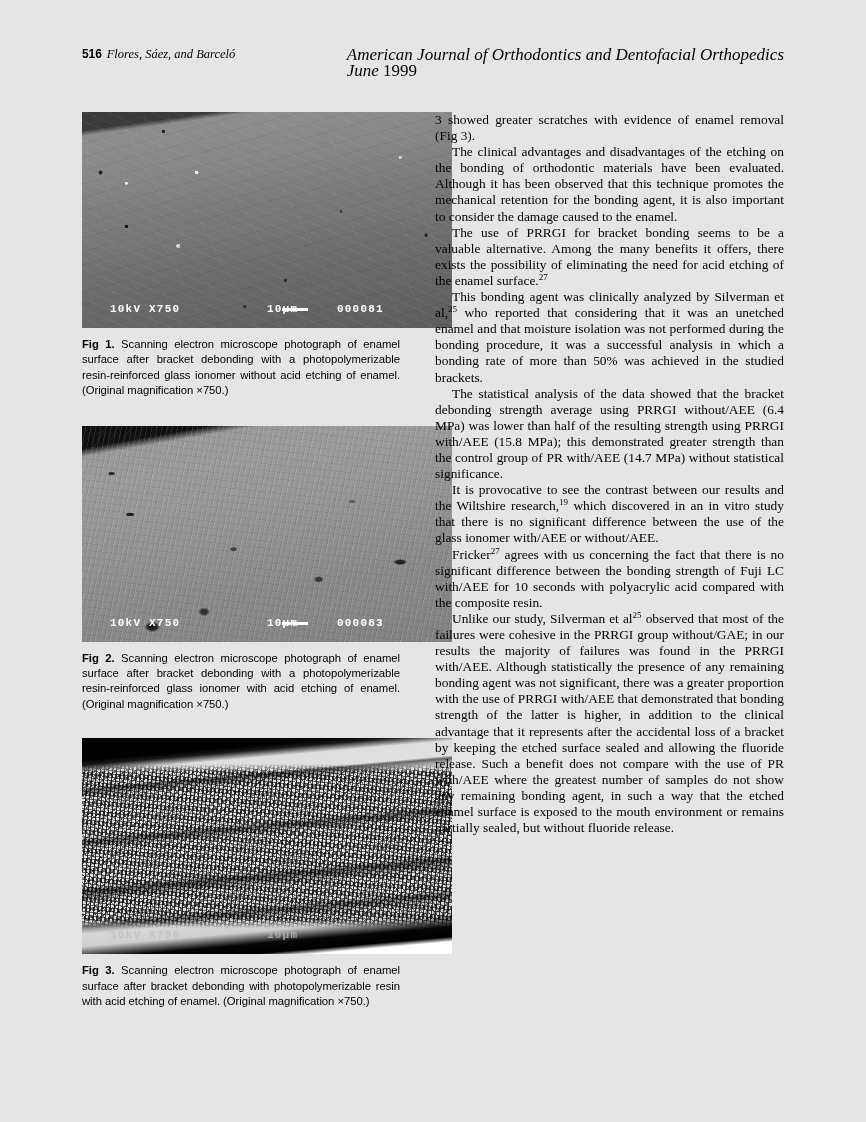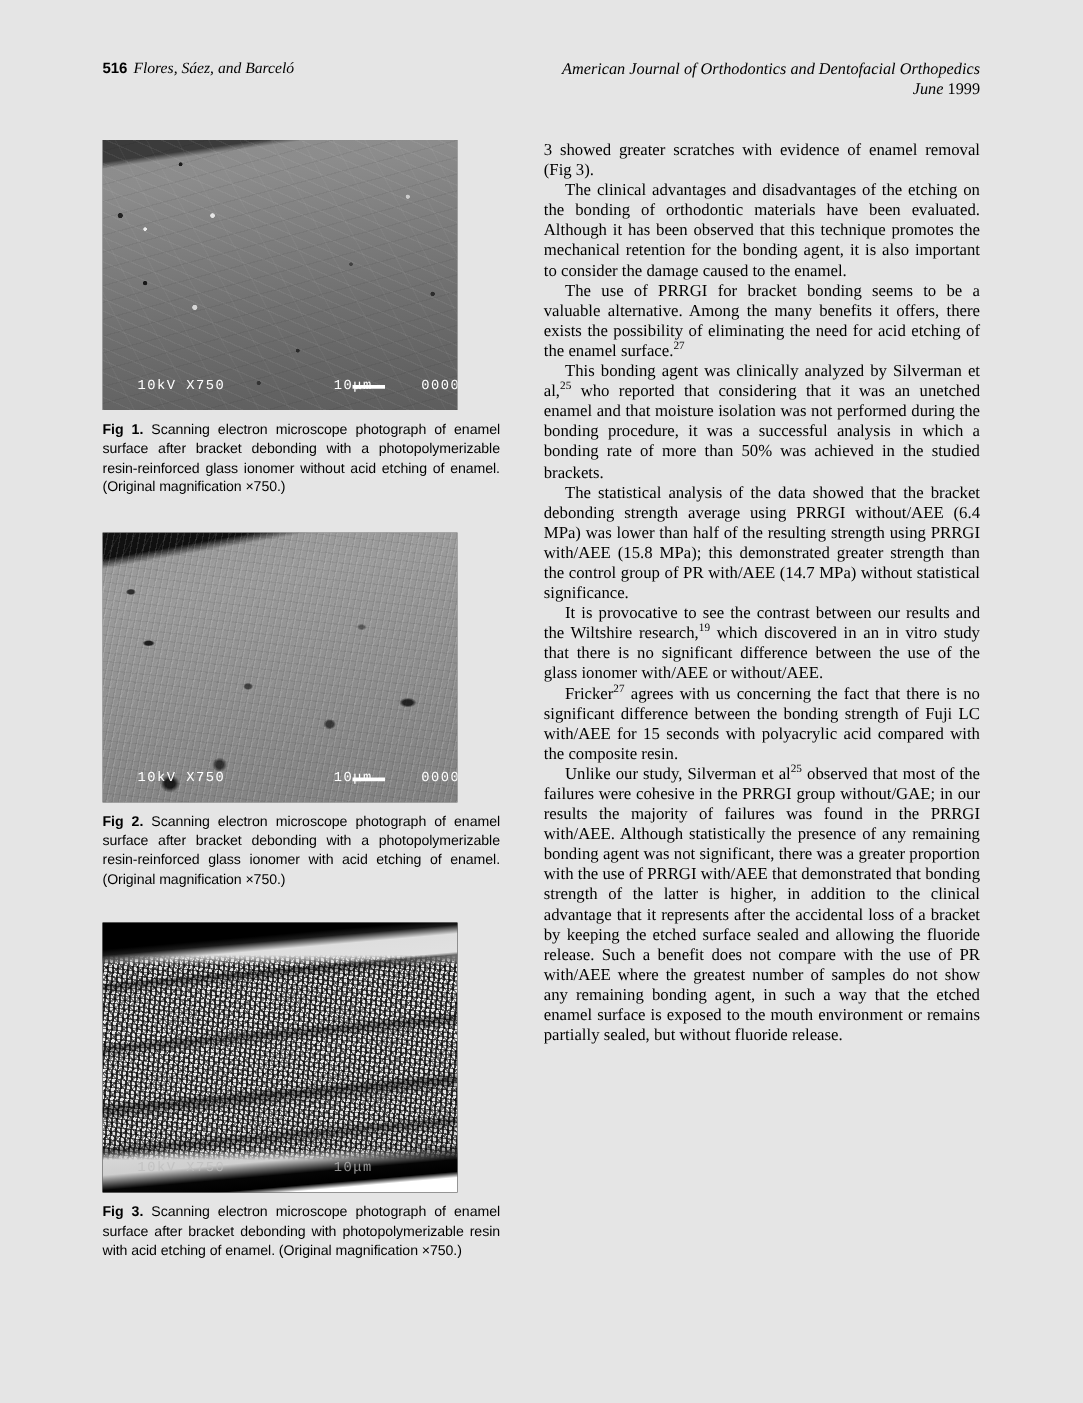--- a/index.html
+++ b/index.html
@@ -49,23 +49,23 @@
   }
   .rh-authors {
     font-style: italic;
     font-size: 12.5px;
     margin-left: 5px;
   }
   .rh-right {
     position: absolute;
     right: 0;
     top: 0;
-    text-align: right;
+    text-align: left;
     font-style: italic;
-    font-size: 13px;
+    font-size: 17px;
     line-height: 16px;
     white-space: nowrap;
   }
   .rh-right .rh-line2 {
     display: block;
   }
   .rh-year {
     font-style: normal;
   }
 
@@ -82,24 +82,25 @@
     top: 112px;
     width: 349px;
   }
 
   
   .figure {
     margin: 0 0 0 0;
   }
   .fig-img {
     position: relative;
-    width: 284px;
+    width: 370px;
     height: 216px;
     overflow: hidden;
     background: #6d6d6d;
+    font-weight: bold;
   }
   .fig-img .tex {
     position: absolute;
     left: 0; top: 0; right: 0; bottom: 0;
   }
   
   .fig1-base {
     background:
       linear-gradient(172deg, #3b3b3b 0%, #3b3b3b 7%, #8d8d8d 9%, #8c8c8c 16%, #7e7e7e 38%, #6f6f6f 62%, #636363 85%, #5d5d5d 100%);
   }
@@ -320,19 +321,19 @@
     <p class="body-p">The clinical advantages and disadvantages of the etching on the bonding of orthodontic materials have been evaluated. Although it has been observed that this technique promotes the mechanical retention for the bonding agent, it is also important to consider the damage caused to the enamel.</p>
 
     <p class="body-p"><span>The use of PRRGI for bracket bonding seems to be a valuable alternative. Among the many benefits it offers, there exists the possibility of eliminating the need for acid etching of the enamel surface.</span><sup>27</sup><span></span></p>
 
     <p class="body-p"><span>This bonding agent was clinically analyzed by Silverman et al,</span><sup>25</sup><span> who reported that considering that it was an unetched enamel and that moisture isolation was not performed during the bonding procedure, it was a successful analysis in which a bonding rate of more than 50% was achieved in the studied brackets.</span></p>
 
     <p class="body-p">The statistical analysis of the data showed that the bracket debonding strength average using PRRGI without/AEE (6.4 MPa) was lower than half of the resulting strength using PRRGI with/AEE (15.8 MPa); this demonstrated greater strength than the control group of PR with/AEE (14.7 MPa) without statistical significance.</p>
 
     <p class="body-p"><span>It is provocative to see the contrast between our results and the Wiltshire research,</span><sup>19</sup><span> which discovered in an in vitro study that there is no significant difference between the use of the glass ionomer with/AEE or without/AEE.</span></p>
 
-    <p class="body-p"><span>Fricker</span><sup>27</sup><span> agrees with us concerning the fact that there is no significant difference between the bonding strength of Fuji LC with/AEE for 15 seconds with polyacrylic acid compared with the composite resin.</span></p>
+    <p class="body-p"><span>Fricker</span><sup>27</sup><span> agrees with us concerning the fact that there is no significant difference between the bonding strength of Fuji LC with/AEE for 10 seconds with polyacrylic acid compared with the composite resin.</span></p>
 
     <p class="body-p"><span>Unlike our study, Silverman et al</span><sup>25</sup><span> observed that most of the failures were cohesive in the PRRGI group without/GAE; in our results the majority of failures was found in the PRRGI with/AEE. Although statistically the presence of any remaining bonding agent was not significant, there was a greater proportion with the use of PRRGI with/AEE that demonstrated that bonding strength of the latter is higher, in addition to the clinical advantage that it represents after the accidental loss of a bracket by keeping the etched surface sealed and allowing the fluoride release. Such a benefit does not compare with the use of PR with/AEE where the greatest number of samples do not show any remaining bonding agent, in such a way that the etched enamel surface is exposed to the mouth environment or remains partially sealed, but without fluoride release.</span></p>
 
   </div>
 
 </div>
 
 </body></html>

